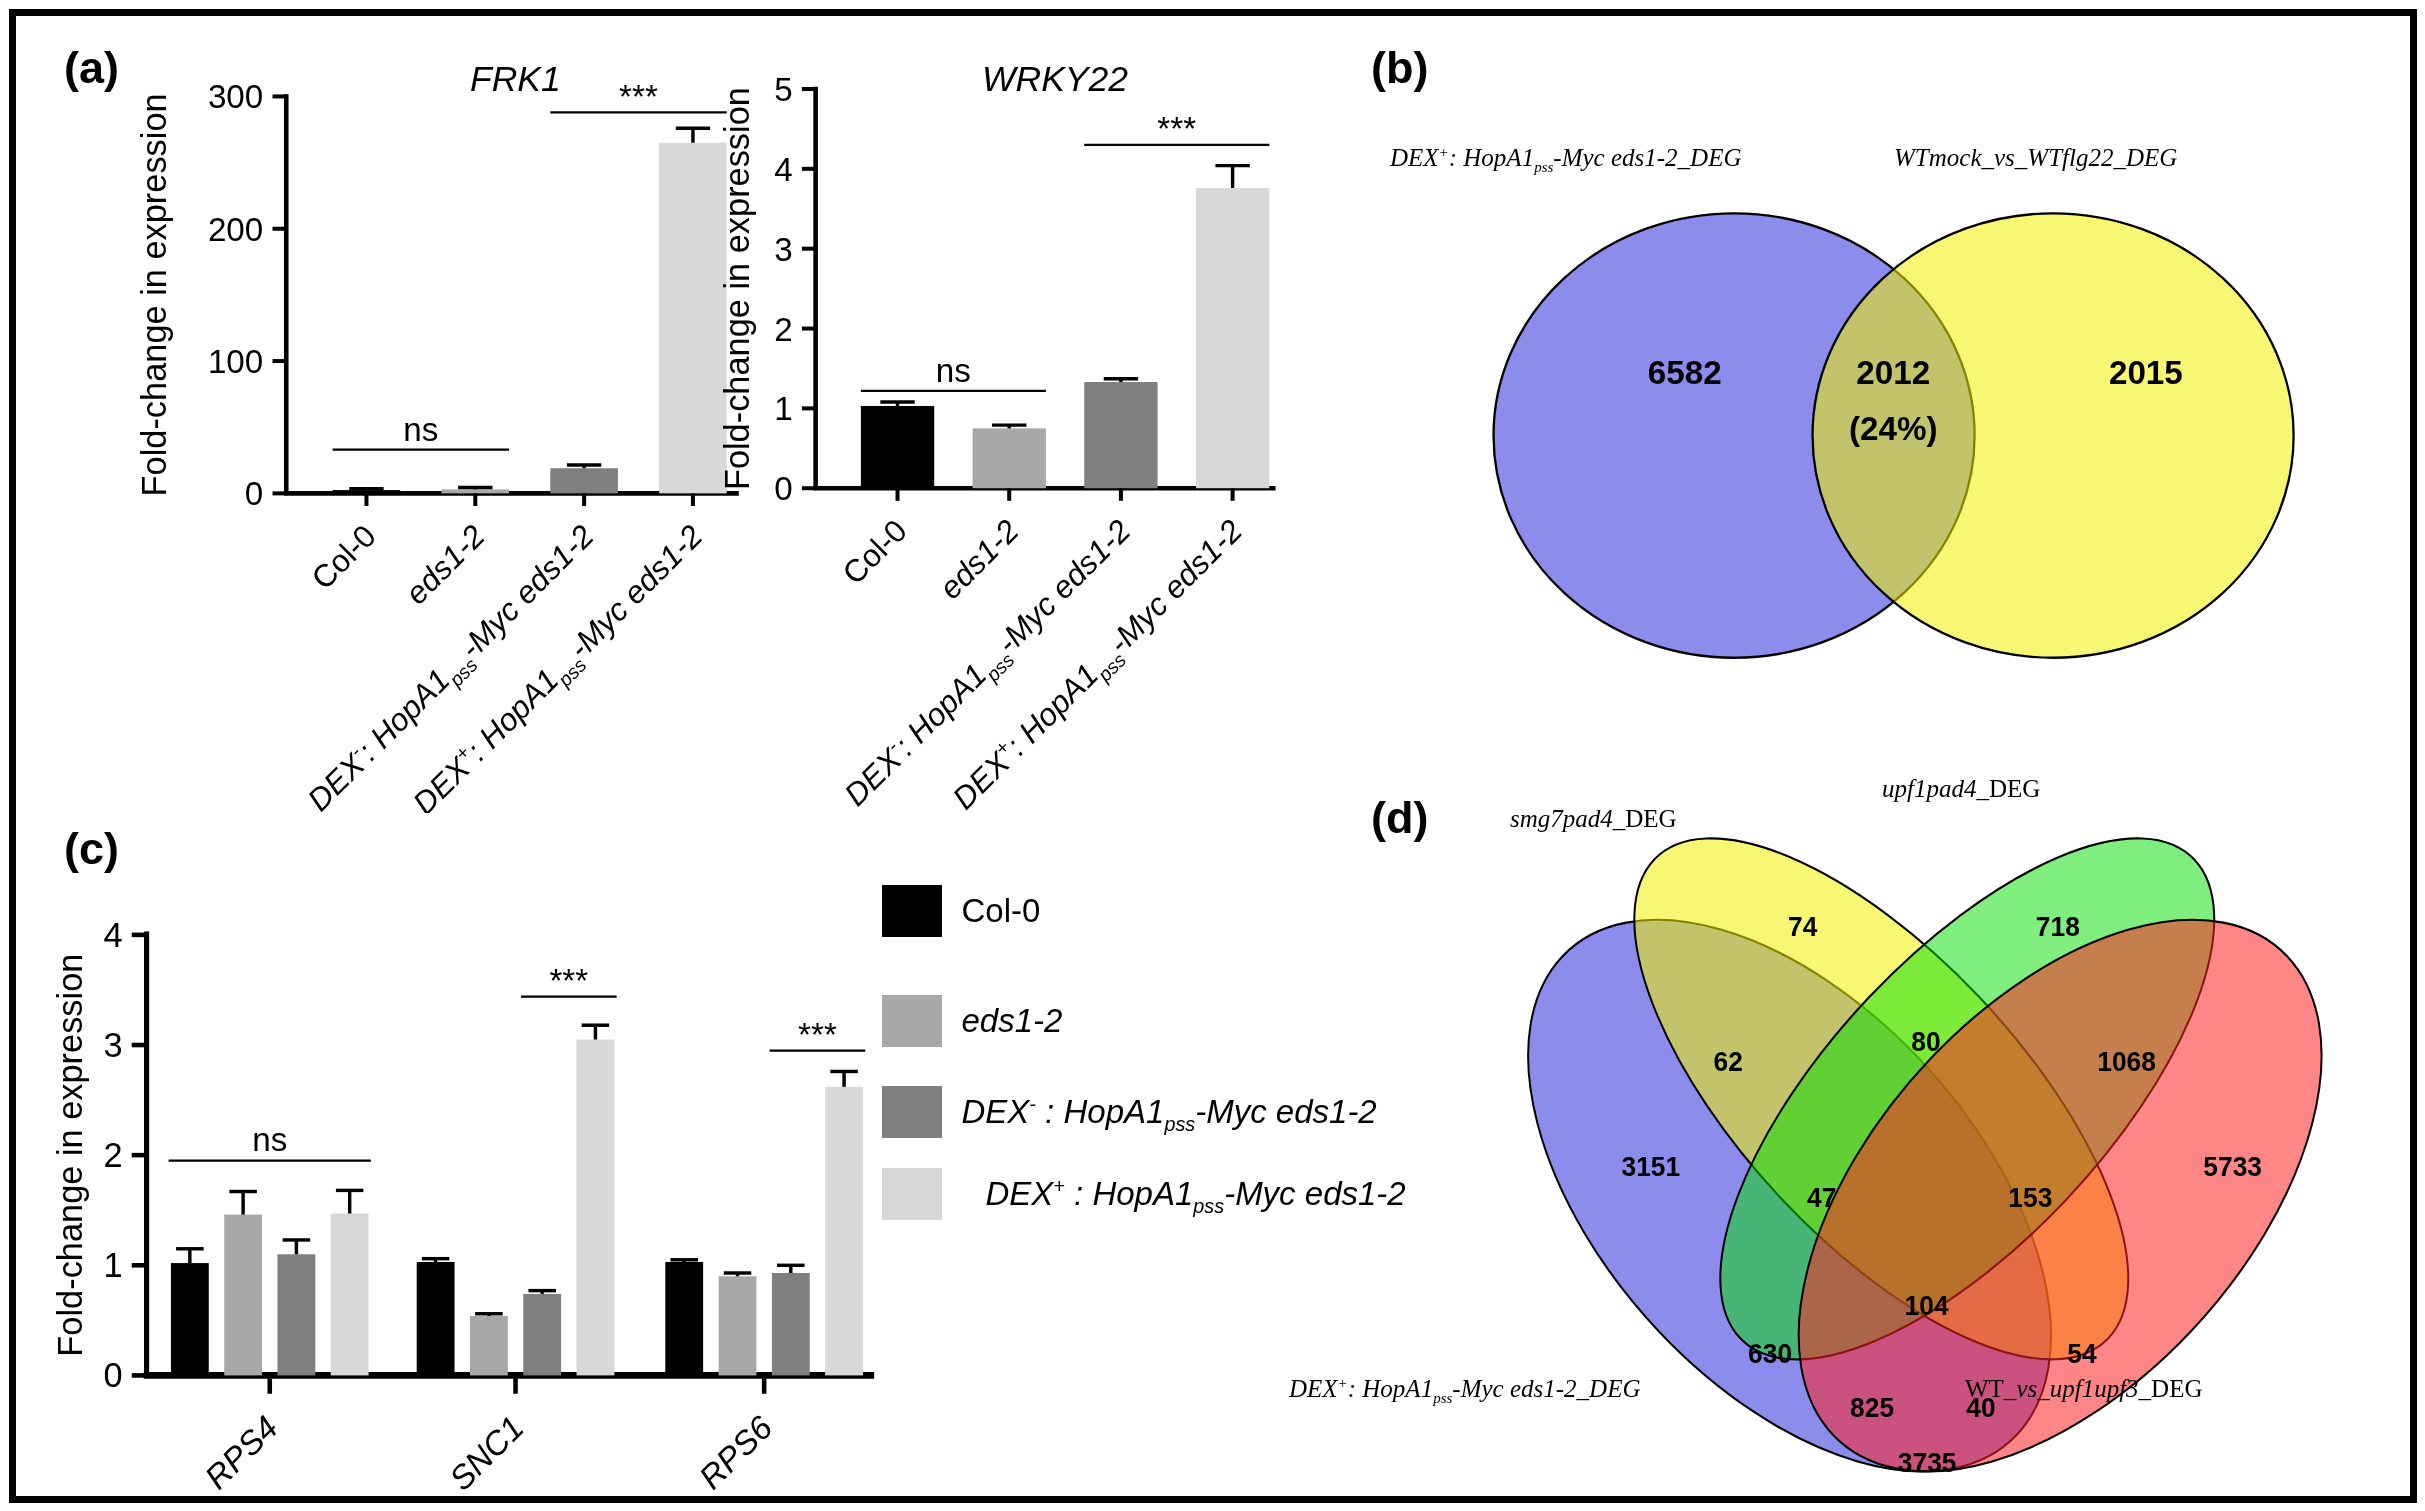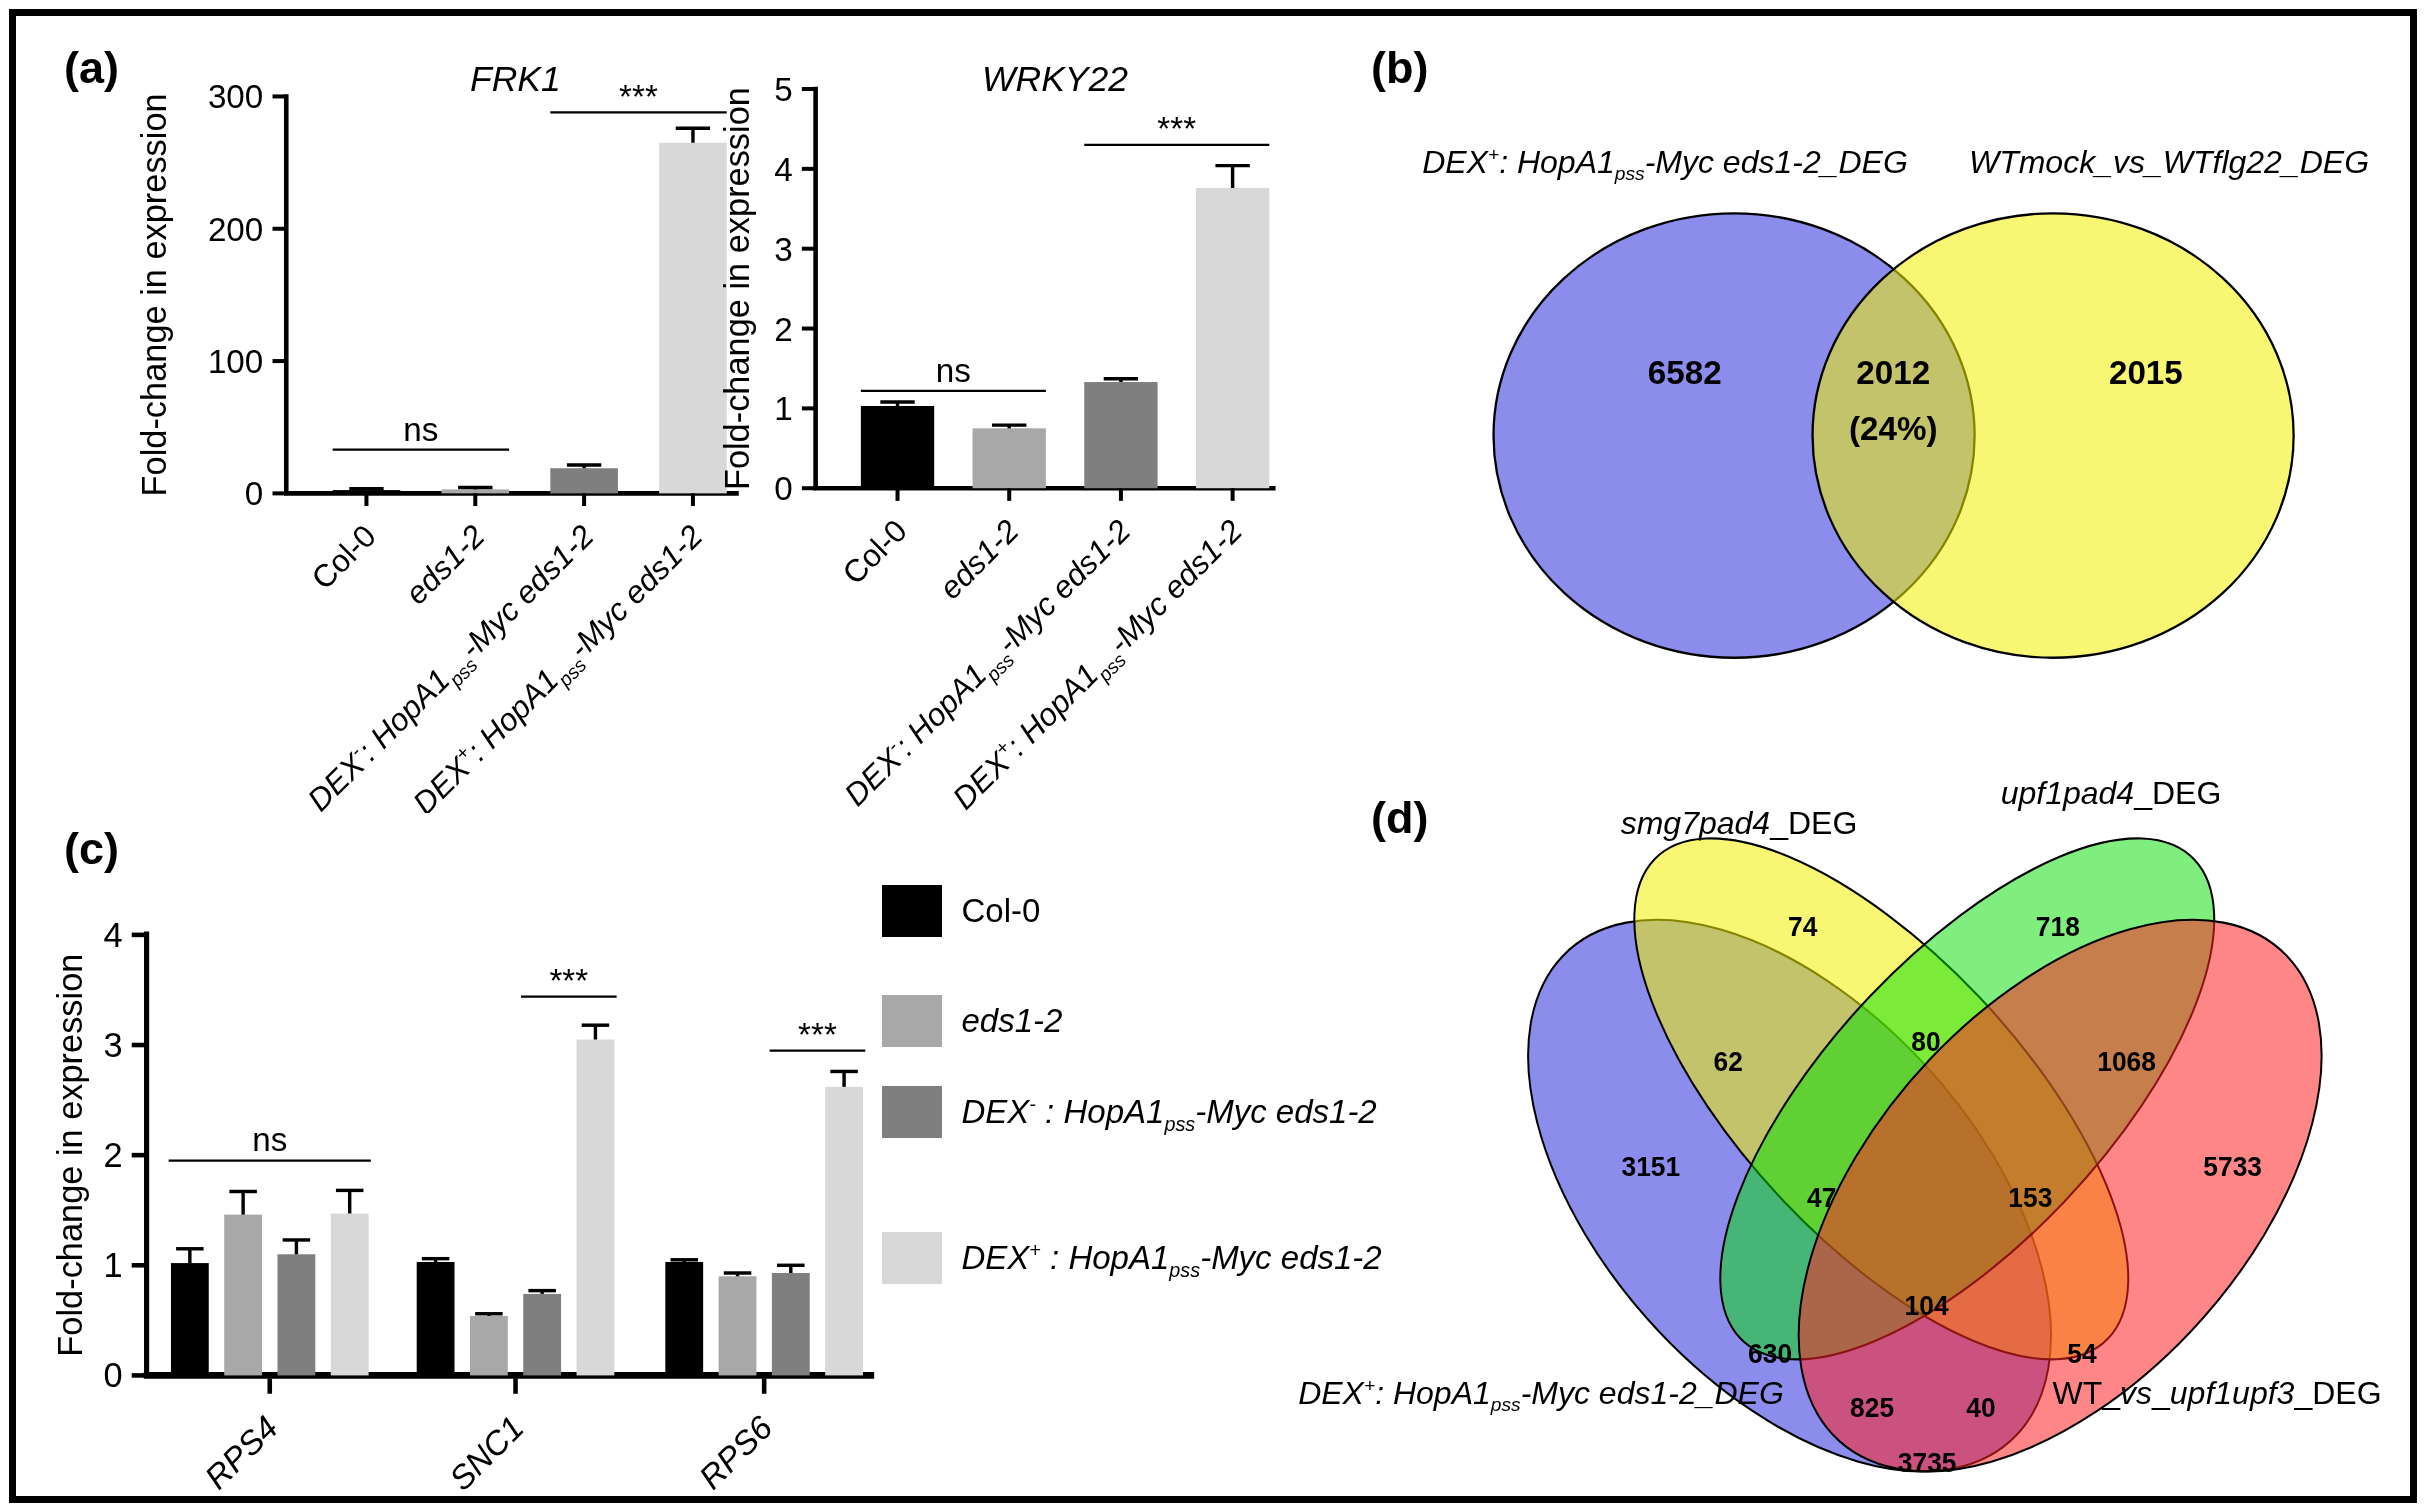--- a/index.html
+++ b/index.html
@@ -3,21 +3,21 @@
 <meta charset="utf-8">
 <style>
   html,body{margin:0;padding:0;background:#fff;}
   #figure{
     position:relative; width:2426px; height:1512px; background:#ffffff;
     font-family:"Liberation Sans", sans-serif; color:#000; overflow:hidden;
   }
   #frame{position:absolute; left:9.2px; top:9.2px; right:9.2px; bottom:9.2px; border:7.4px solid #000;}
   .abs{position:absolute;}
   .pl{position:absolute; font-weight:bold; font-size:45px; line-height:1;}
-  .setlabel{position:absolute; text-align:center; font-size:32px; line-height:1.15; white-space:nowrap;}
+  .setlabel{position:absolute; font-size:25px; line-height:1.15; white-space:nowrap;font-family:Liberation Serif, serif;}
   .sup{font-size:60%; vertical-align:super; line-height:0;}
   .sub{font-size:60%; vertical-align:sub; line-height:0;}
   .it{font-style:italic;}
   #legend .legend-item{position:absolute; display:flex; align-items:center;}
   #legend .swatch{display:inline-block; width:60px; height:52px; margin-right:19.5px; flex:0 0 auto;}
   #legend .legend-label{font-size:33px; white-space:nowrap;}
   svg text{fill:#000;}
 </style>
 </head>
 <body>
@@ -191,21 +191,21 @@
         <span class="legend-label"><span>Col-0</span></span>
       </div>
       <div class="legend-item" style="left: 882px; top: 995px;">
         <span class="swatch" style="background: rgb(168, 168, 168);"></span>
         <span class="legend-label"><span class="it">eds1-2</span></span>
       </div>
       <div class="legend-item" style="left: 882px; top: 1086px; justify-content: space-between;">
         <span class="swatch" style="background: rgb(127, 127, 127);"></span>
         <span class="legend-label"><span class="it">DEX</span><span class="it sup">-</span><span class="it"> : HopA1</span><span class="it sub">pss</span><span class="it">-Myc eds1-2</span></span>
       </div>
-      <div class="legend-item" style="left: 882px; top: 1232px;">
+      <div class="legend-item" style="left: 882px; top: 1168px; gap: 24px;">
         <span class="swatch" style="background: rgb(216, 216, 216);"></span>
         <span class="legend-label"><span class="it">DEX</span><span class="it sup">+</span><span class="it"> : HopA1</span><span class="it sub">pss</span><span class="it">-Myc eds1-2</span></span>
       </div>
     </div>
 
   <div id="venn4-label-tl" class="setlabel" style="left:1510px; top:805px; width:458px;"><span class="it">smg7pad4</span><span>_DEG</span></div>
   <div id="venn4-label-tr" class="setlabel" style="left:1882px; top:775px; width:458px;"><span class="it">upf1pad4</span><span>_DEG</span></div>
   <svg id="venn4" class="abs" style="left:1519px; top:828px;" width="814" height="653" viewBox="0 0 1420 1080" preserveAspectRatio="none">
       <ellipse cx="472" cy="608" rx="560" ry="320" transform="rotate(45 472 608)" fill="#2222dd" fill-opacity="0.52" stroke="#000" stroke-width="3.5"></ellipse>
       <ellipse cx="632" cy="448" rx="560" ry="240" transform="rotate(45 632 448)" fill="#f0f000" fill-opacity="0.55" stroke="#000" stroke-width="3.5"></ellipse>

